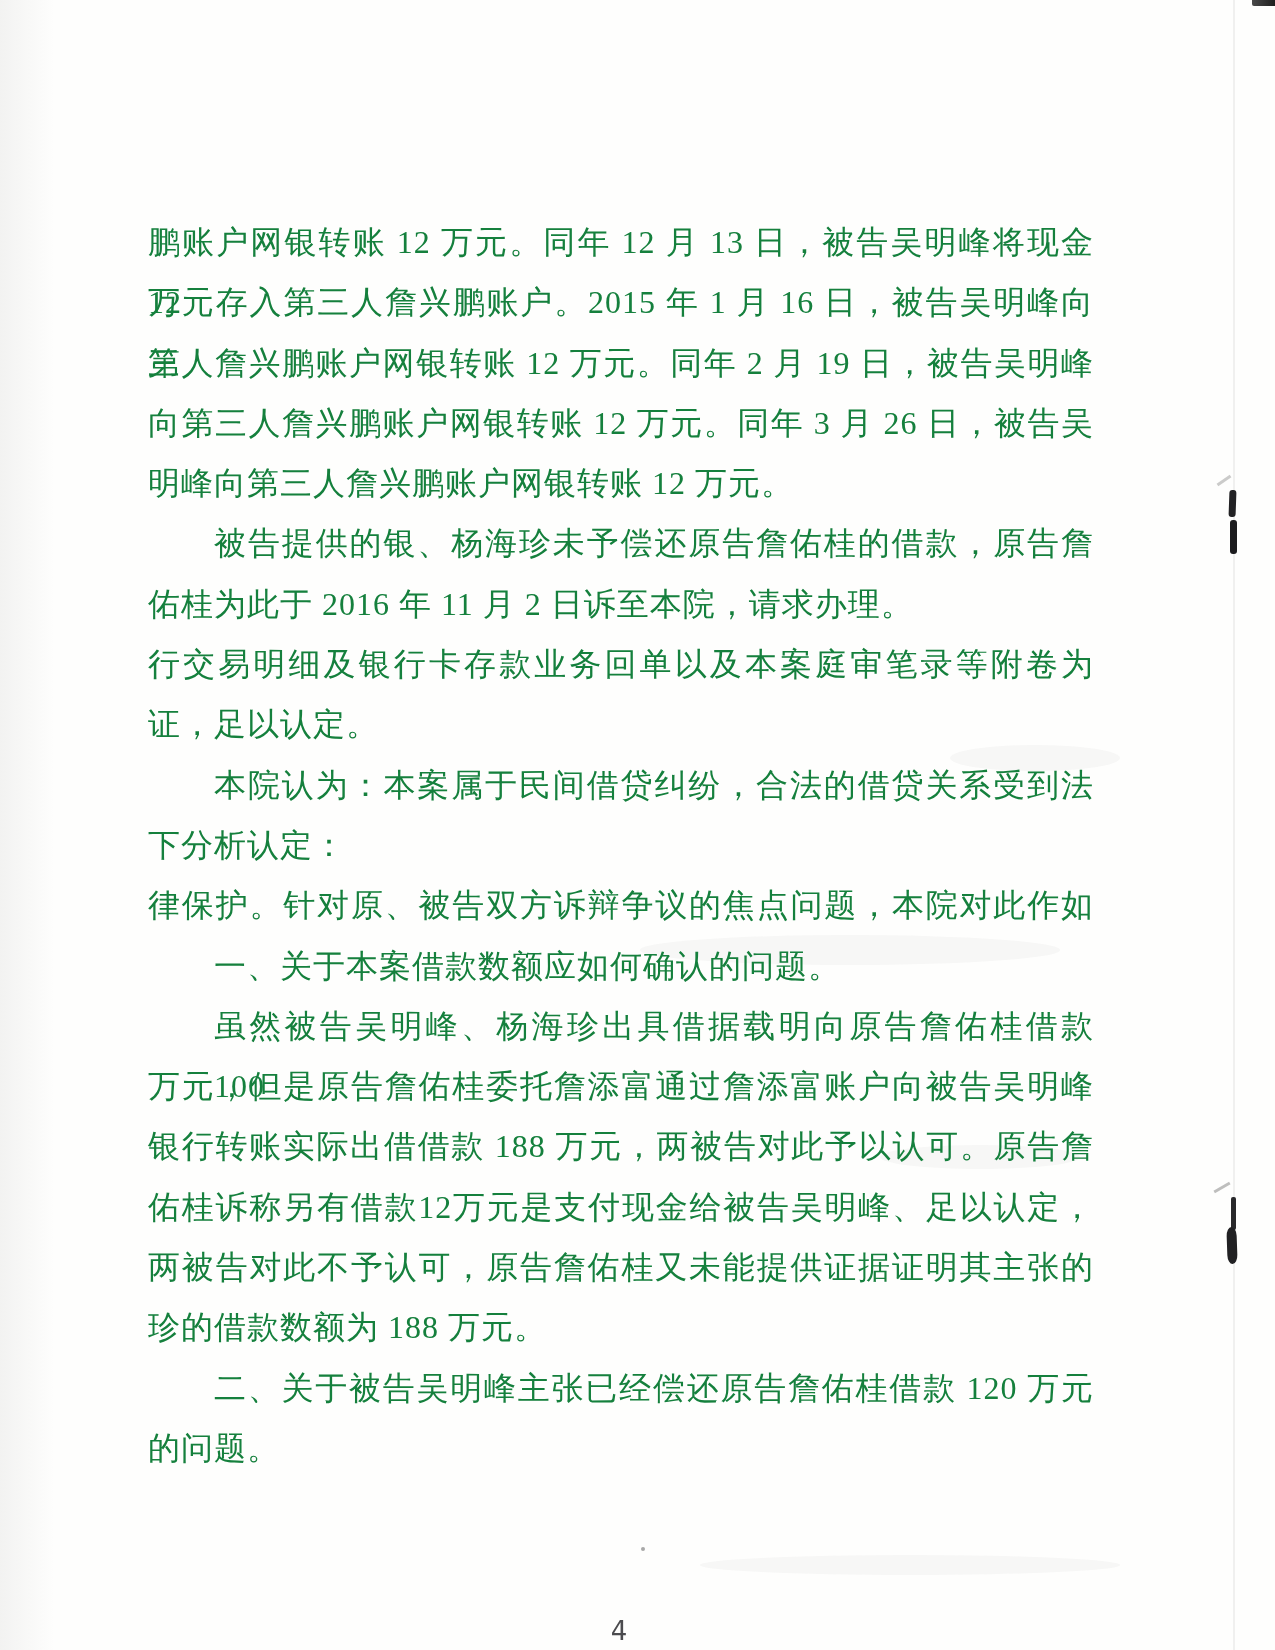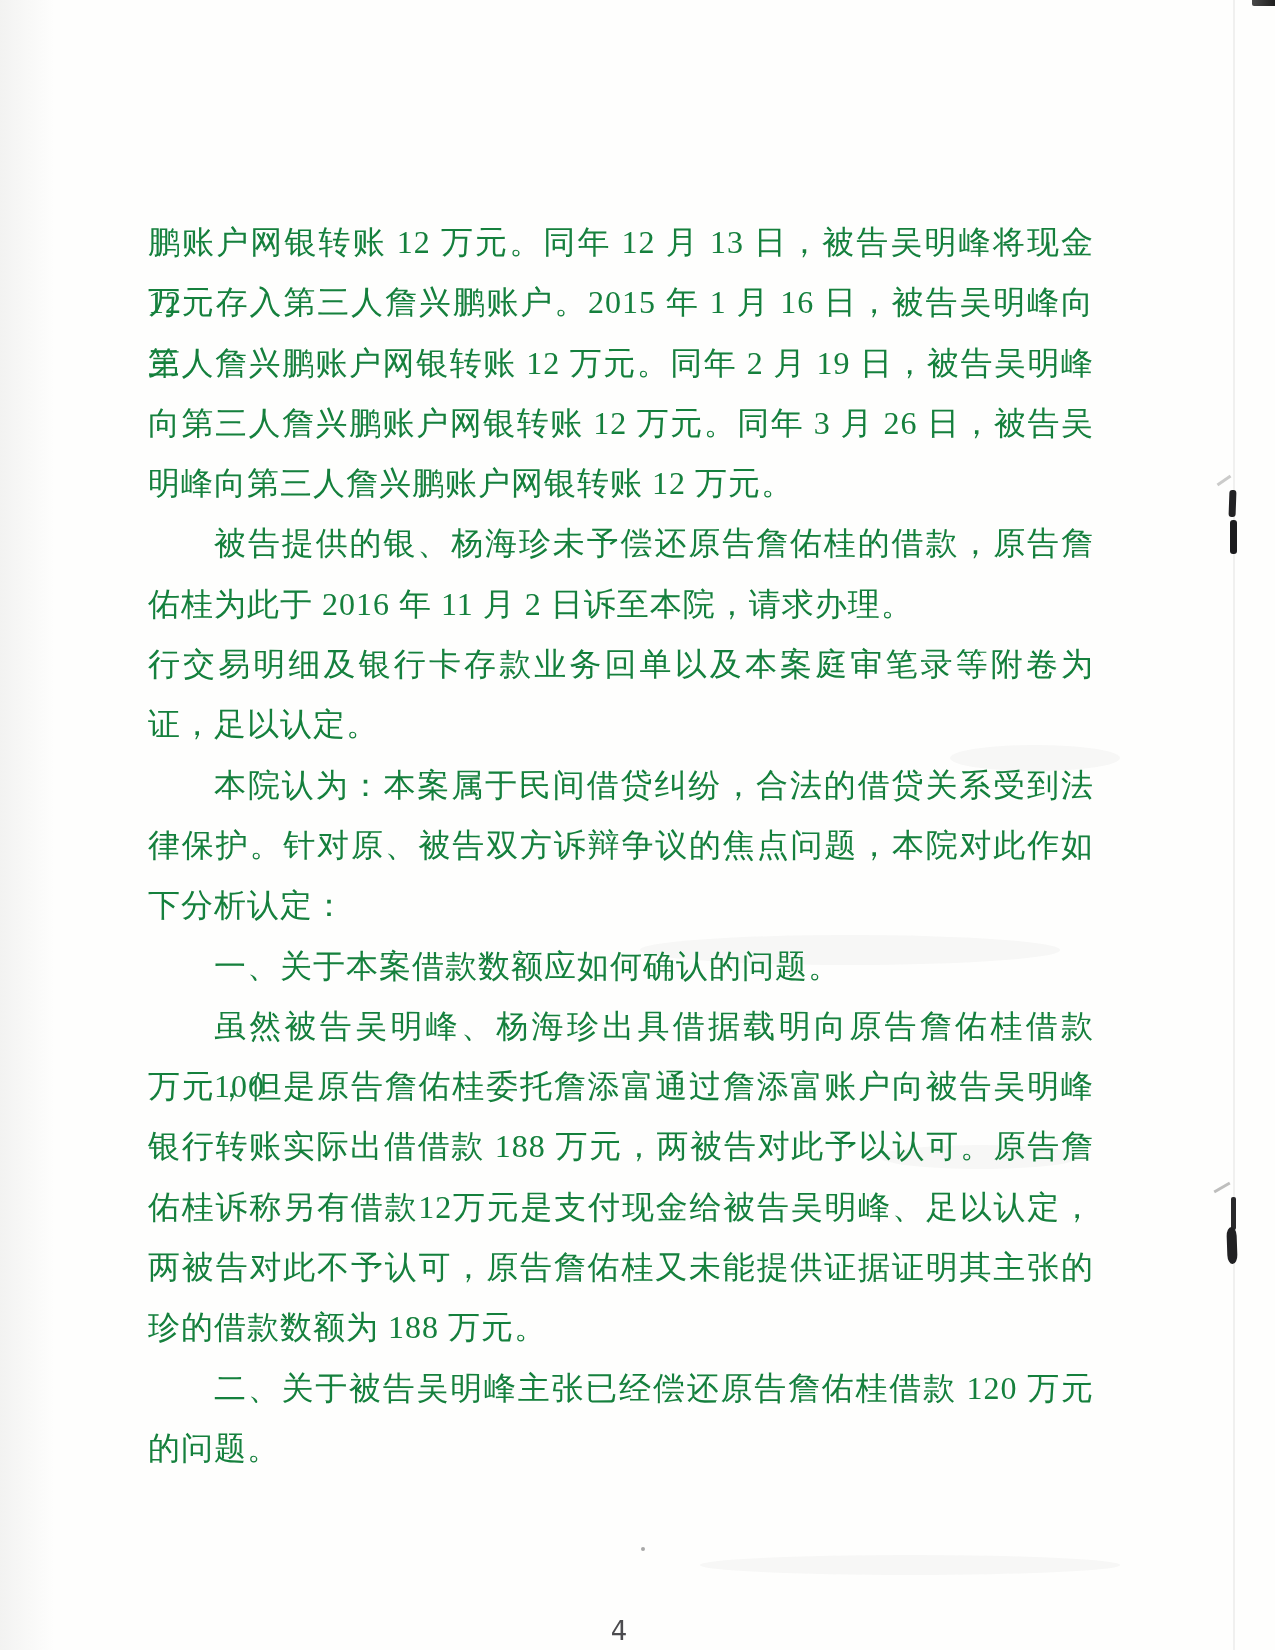--- a/index.html
+++ b/index.html
@@ -139,22 +139,22 @@
       <div class="line fill">鹏账户网银转账 12 万元。同年 12 月 13 日，被告吴明峰将现金 12</div>
       <div class="line fill">万元存入第三人詹兴鹏账户。2015 年 1 月 16 日，被告吴明峰向第</div>
       <div class="line fill">三人詹兴鹏账户网银转账 12 万元。同年 2 月 19 日，被告吴明峰</div>
       <div class="line fill">向第三人詹兴鹏账户网银转账 12 万元。同年 3 月 26 日，被告吴</div>
       <div class="line">明峰向第三人詹兴鹏账户网银转账 12 万元。</div>
       <div class="line indent fill">被告提供的银、杨海珍未予偿还原告詹佑桂的借款，原告詹</div>
       <div class="line">佑桂为此于 2016 年 11 月 2 日诉至本院，请求办理。</div>
       <div class="line fill">行交易明细及银行卡存款业务回单以及本案庭审笔录等附卷为</div>
       <div class="line">证，足以认定。</div>
       <div class="line indent fill">本院认为：本案属于民间借贷纠纷，合法的借贷关系受到法</div>
+      <div class="line">下分析认定：</div>
       <div class="line fill">律保护。针对原、被告双方诉辩争议的焦点问题，本院对此作如</div>
-      <div class="line">下分析认定：</div>
       <div class="line indent">一、关于本案借款数额应如何确认的问题。</div>
       <div class="line indent fill">虽然被告吴明峰、杨海珍出具借据载明向原告詹佑桂借款 100</div>
       <div class="line fill">万元，但是原告詹佑桂委托詹添富通过詹添富账户向被告吴明峰</div>
       <div class="line fill">银行转账实际出借借款 188 万元，两被告对此予以认可。原告詹</div>
       <div class="line fill">佑桂诉称另有借款12万元是支付现金给被告吴明峰、足以认定，</div>
       <div class="line fill">两被告对此不予认可，原告詹佑桂又未能提供证据证明其主张的</div>
       <div class="line">珍的借款数额为 188 万元。</div>
       <div class="line indent fill">二、关于被告吴明峰主张已经偿还原告詹佑桂借款 120 万元</div>
       <div class="line">的问题。</div>
     </div>

